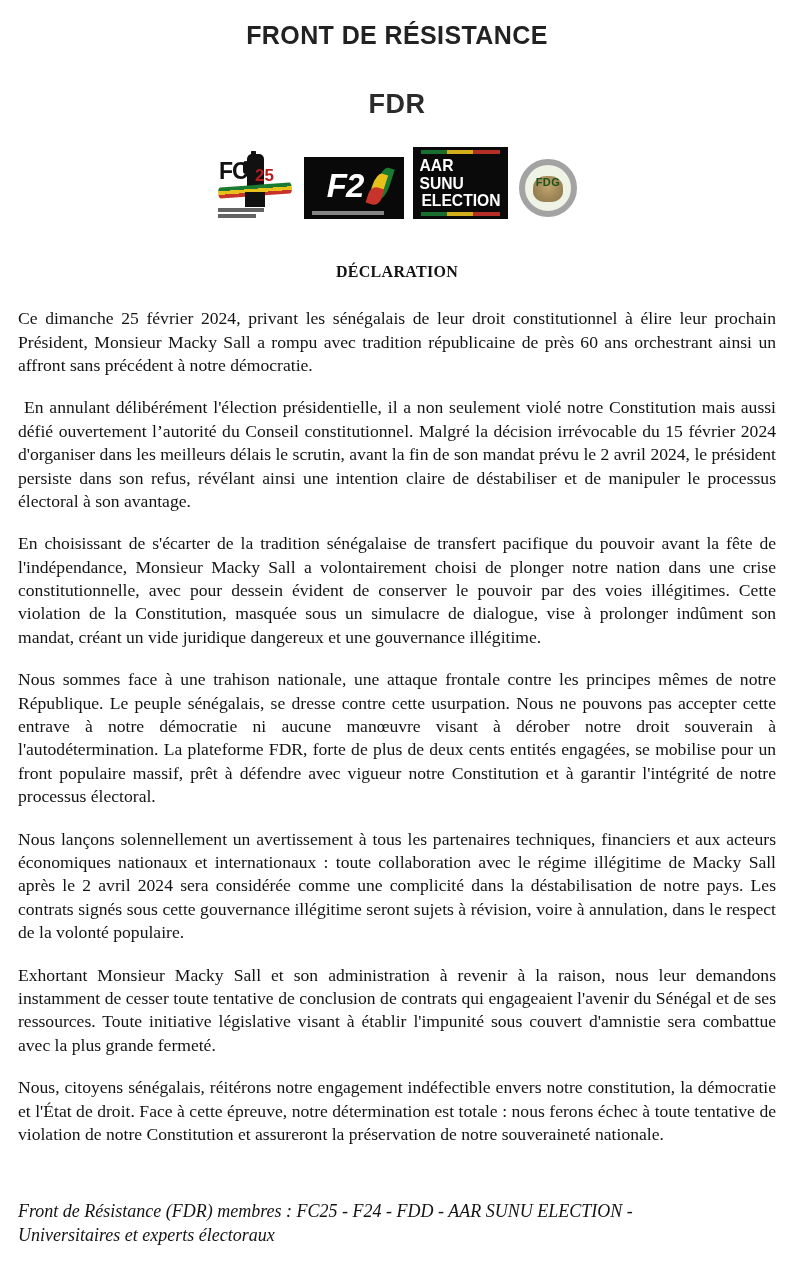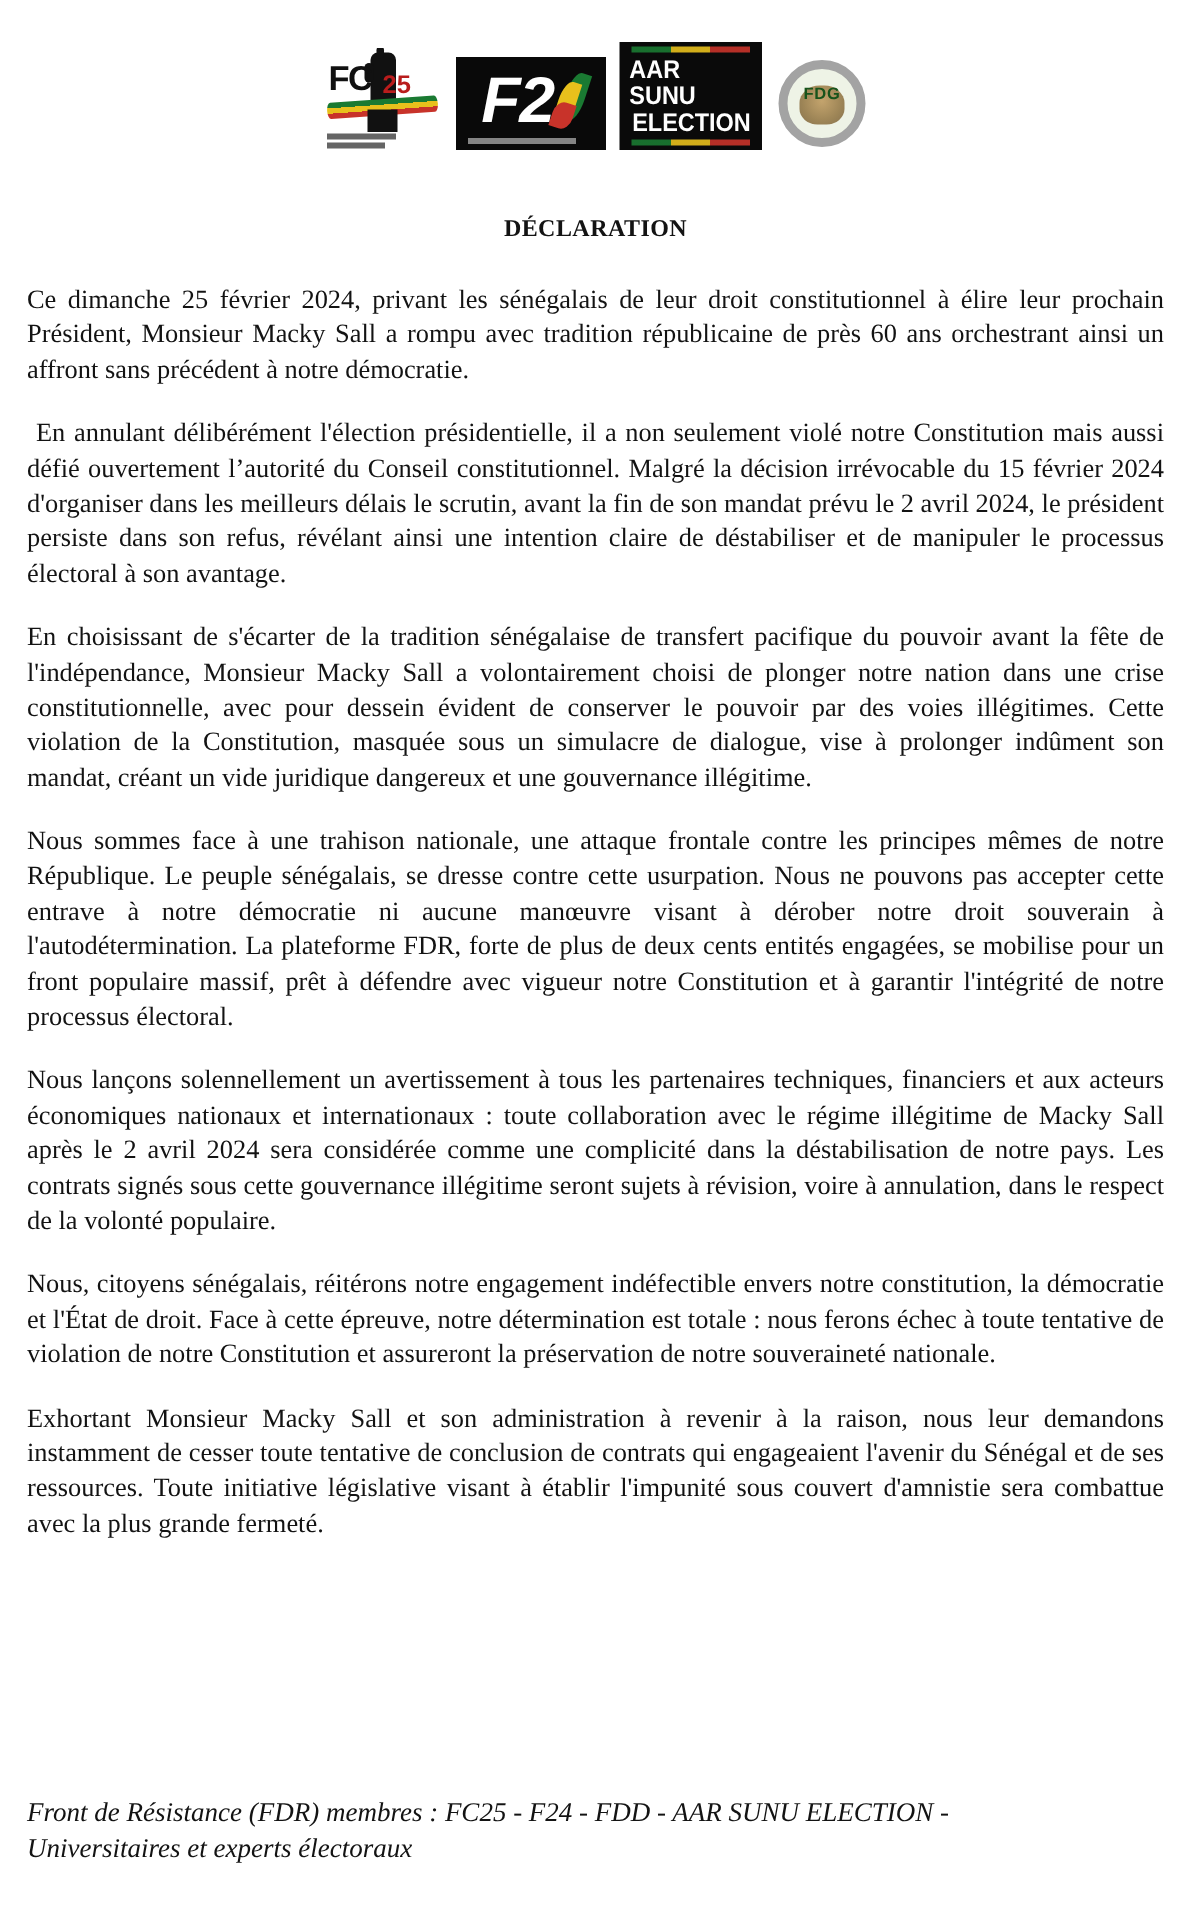--- a/index.html
+++ b/index.html
@@ -170,21 +170,21 @@
     background: #090909;
     display: flex;
     align-items: center;
     justify-content: center;
     position: relative;
   }
   .f24-f2 {
     font-family: "Liberation Sans", "DejaVu Sans", sans-serif;
     font-style: italic;
     font-weight: bold;
-    font-size: 43px;
+    font-size: 33px;
     color: #ffffff;
     letter-spacing: -1px;
     margin-right: 18px;
     margin-top: -4px;
   }
   .f24-swoosh {
     position: absolute;
     right: 10px;
     top: 10px;
     width: 26px;
@@ -337,20 +337,24 @@
     color: #131313;
     margin: 0 0 36px 0;
     max-width: 700px;
   }
 </style>
 </head>
 <body>
 
 <div class="page">
 
+  <header class="masthead">
+    <h1 class="org-name">FRONT DE RÉSISTANCE</h1>
+    <h2 class="org-abbr">FDR</h2>
+  </header>
 
   <div class="logo-strip">
 
     <div class="logo logo-fc25">
       <div class="fc25-art">
         <span class="fc25-fist"></span>
         <span class="fc25-ribbon"></span>
         <span class="fc25-base"></span>
         <span class="fc25-fc">FC</span>
         <span class="fc25-25">25</span>
@@ -384,22 +388,22 @@
   </div>
 
   <h3 class="declaration-title">DÉCLARATION</h3>
 
   <section class="body-copy">
     <p>Ce dimanche 25 février 2024, privant les sénégalais de leur droit constitutionnel à élire leur prochain Président, Monsieur Macky Sall a rompu avec tradition républicaine de près 60 ans orchestrant ainsi un affront sans précédent à notre démocratie.</p>
     <p class="indent-lead">En annulant délibérément l'élection présidentielle, il a non seulement violé notre Constitution mais aussi défié ouvertement l’autorité du Conseil constitutionnel. Malgré la décision irrévocable du 15 février 2024 d'organiser dans les meilleurs délais le scrutin, avant la fin de son mandat prévu le 2 avril 2024, le président persiste dans son refus, révélant ainsi une intention claire de déstabiliser et de manipuler le processus électoral à son avantage.</p>
     <p>En choisissant de s'écarter de la tradition sénégalaise de transfert pacifique du pouvoir avant la fête de l'indépendance, Monsieur Macky Sall a volontairement choisi de plonger notre nation dans une crise constitutionnelle, avec pour dessein évident de conserver le pouvoir par des voies illégitimes. Cette violation de la Constitution, masquée sous un simulacre de dialogue, vise à prolonger indûment son mandat, créant un vide juridique dangereux et une gouvernance illégitime.</p>
     <p>Nous sommes face à une trahison nationale, une attaque frontale contre les principes mêmes de notre République. Le peuple sénégalais, se dresse contre cette usurpation. Nous ne pouvons pas accepter cette entrave à notre démocratie ni aucune manœuvre visant à dérober notre droit souverain à l'autodétermination. La plateforme FDR, forte de plus de deux cents entités engagées, se mobilise pour un front populaire massif, prêt à défendre avec vigueur notre Constitution et à garantir l'intégrité de notre processus électoral.</p>
     <p>Nous lançons solennellement un avertissement à tous les partenaires techniques, financiers et aux acteurs économiques nationaux et internationaux : toute collaboration avec le régime illégitime de Macky Sall après le 2 avril 2024 sera considérée comme une complicité dans la déstabilisation de notre pays. Les contrats signés sous cette gouvernance illégitime seront sujets à révision, voire à annulation, dans le respect de la volonté populaire.</p>
+    <p>Exhortant Monsieur Macky Sall et son administration à revenir à la raison, nous leur demandons instamment de cesser toute tentative de conclusion de contrats qui engageaient l'avenir du Sénégal et de ses ressources. Toute initiative législative visant à établir l'impunité sous couvert d'amnistie sera combattue avec la plus grande fermeté.</p>
     <p>Nous, citoyens sénégalais, réitérons notre engagement indéfectible envers notre constitution, la démocratie et l'État de droit. Face à cette épreuve, notre détermination est totale : nous ferons échec à toute tentative de violation de notre Constitution et assureront la préservation de notre souveraineté nationale.</p>
-    <p>Exhortant Monsieur Macky Sall et son administration à revenir à la raison, nous leur demandons instamment de cesser toute tentative de conclusion de contrats qui engageaient l'avenir du Sénégal et de ses ressources. Toute initiative législative visant à établir l'impunité sous couvert d'amnistie sera combattue avec la plus grande fermeté.</p>
 
   </section>
 
   <div class="spacer"></div>
 
   <footer>
     <p class="footer-note">Front de Résistance (FDR) membres : FC25 - F24 - FDD - AAR SUNU ELECTION - Universitaires et experts électoraux</p>
   </footer>
 
 </div>

